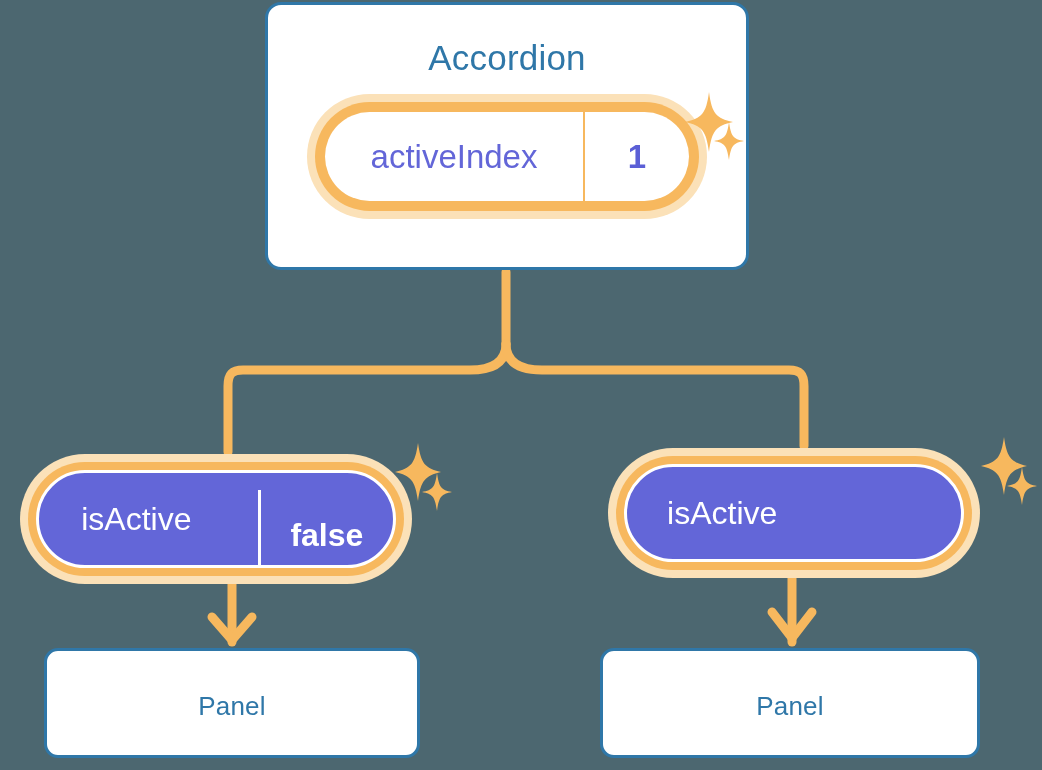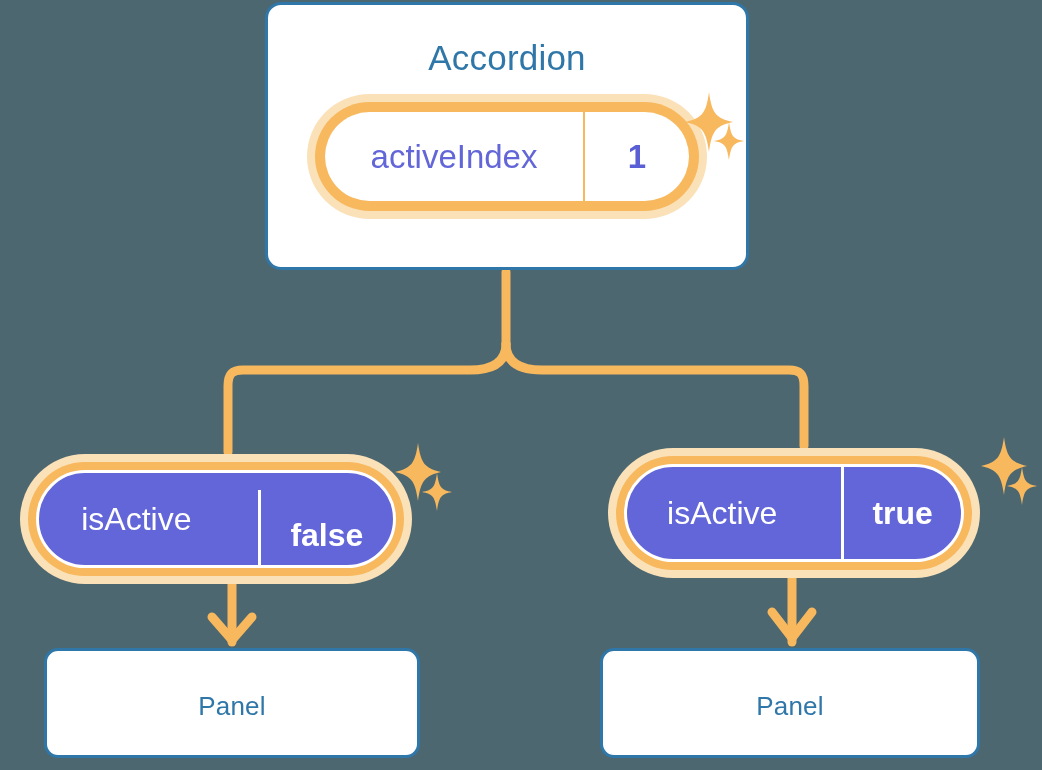--- a/index.html
+++ b/index.html
@@ -141,21 +141,20 @@
       <span class="pill-key">isActive</span>
       <span class="pill-val">false</span>
     </div>
   </div>
 
   <div class="pill-wrap pill-bottom" id="pill-right">
     <div class="pill-glow"></div>
     <div class="pill-ring"></div>
     <div class="pill-body purple">
       <span class="pill-key">isActive</span>
-      <span class="pill-val">true</span>
     </div>
   </div>
 
   <div class="card" id="panel-left">
     <div class="card-title panel-title">Panel</div>
   </div>
 
   <div class="card" id="panel-right">
     <div class="card-title panel-title">Panel</div>
   </div>

